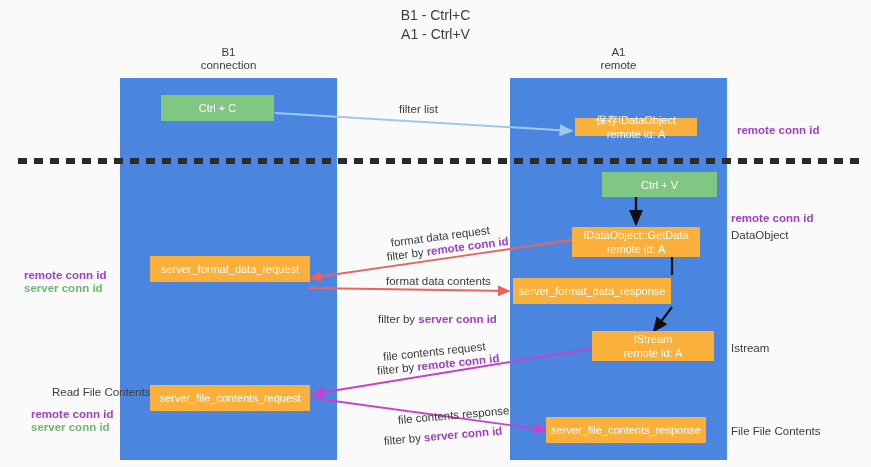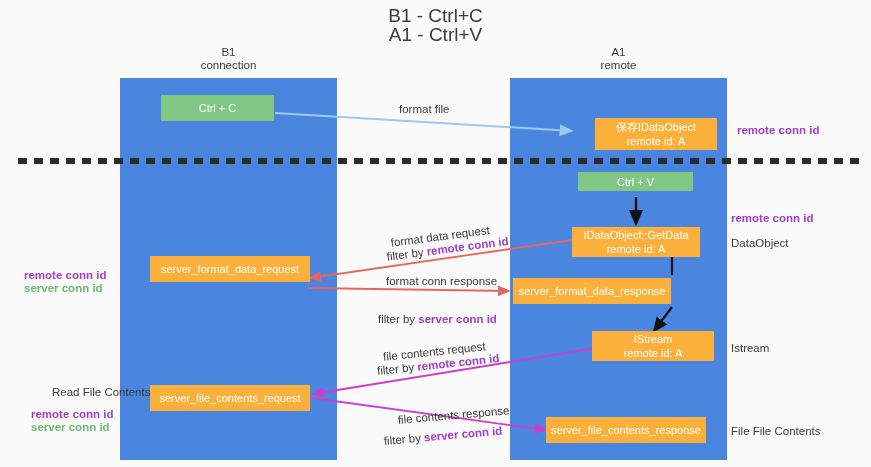--- a/index.html
+++ b/index.html
@@ -12,21 +12,21 @@
   #stage{position:relative;width:871px;height:467px;overflow:hidden;background:#fafafa;}
 
   
   .lane{position:absolute;background:#4a86e0;}
   #lane-b1{left:120px;top:78px;width:217px;height:382px;}
   #lane-a1{left:510px;top:78px;width:217px;height:382px;}
 
   
   .title{
     position:absolute;left:0;top:6px;width:871px;
-    text-align:center;font-size:19px;color:#3c3c3c;line-height:19px;
+    text-align:center;font-size:14px;color:#3c3c3c;line-height:19px;
     white-space:pre-line;
   }
   .lane-head{
     position:absolute;text-align:center;font-size:11.5px;color:#3c3c3c;
     line-height:13px;white-space:pre-line;
   }
   #head-b1{left:120px;top:46px;width:217px;}
   #head-a1{left:510px;top:46px;width:217px;}
 
   
@@ -102,66 +102,66 @@
 
     <line x1="312" y1="398" x2="546" y2="430" stroke="#cc3fc8" stroke-width="1.8" marker-end="url(#ah-mag)"></line>
   </svg>
 
   <div class="box green" style="left:161px;top:95px;width:113px;height:26px;">Ctrl + C</div>
 
   <div class="box orange" style="left:150px;top:256px;width:160px;height:26px;">server_format_data_request</div>
 
   <div class="box orange" style="left:150px;top:385px;width:160px;height:26px;">server_file_contents_request</div>
 
-  <div class="box orange" style="left:575px;top:118px;width:122px;height:32px;margin-left:20px;">保存IDataObject
+  <div class="box orange" style="left:575px;top:118px;width:122px;height:18px;">保存IDataObject
 remote id: A</div>
 
-  <div class="box green" style="left:578px;top:172px;width:115px;height:19px;">Ctrl + V</div>
+  <div class="box green" style="left:602px;top:172px;width:115px;height:25px;">Ctrl + V</div>
 
   <div class="box orange" style="left:572px;top:227px;width:128px;height:30px;">IDataObject::GetData
 remote id: A</div>
 
   <div class="box orange" style="left:513px;top:278px;width:158px;height:26px;text-align:right;">server_format_data_response</div>
 
   <div class="box orange" style="left:592px;top:331px;width:122px;height:30px;">IStream
 remote id: A</div>
 
   <div class="box orange" style="left:546px;top:417px;width:160px;height:26px;">server_file_contents_response</div>
 
-  <div class="lbl dark" style="left:399px;top:102px;">format file</div>
+  <div class="lbl dark" style="left:399px;top:102px;">filter list</div>
 
   <div class="lbl rot-a" style="left:388px;top:222px;">
     <span>format data request</span>
   </div>
   <div class="lbl rot-a" style="left:384px;top:236px;">
     <span>filter by </span><span class="p">remote conn id</span>
   </div>
 
-  <div class="lbl dark" style="left:386px;top:274px;">format conn response</div>
+  <div class="lbl dark" style="left:386px;top:274px;">format data contents</div>
   <div class="lbl" style="left:378px;top:298px;">
     <span>filter by </span><span class="p">server conn id</span>
   </div>
 
   <div class="lbl rot-c" style="left:381px;top:336px;">
     <span>file contents request</span>
   </div>
   <div class="lbl rot-c" style="left:375px;top:350px;">
     <span>filter by </span><span class="p">remote conn id</span>
   </div>
 
   <div class="lbl rot-d" style="left:396px;top:399px;">
     <span>file contents response</span>
   </div>
   <div class="lbl rot-d" style="left:382px;top:420px;">
     <span>filter by </span><span class="p">server conn id</span>
   </div>
 
   <div class="lbl purple" style="left:737px;top:123px;">remote conn id</div>
   <div class="lbl purple" style="left:731px;top:211px;">remote conn id</div>
-  <div class="lbl dark" style="left:731px;top:236px;">DataObject</div>
+  <div class="lbl dark" style="left:731px;top:228px;">DataObject</div>
   <div class="lbl dark" style="left:731px;top:341px;">Istream</div>
   <div class="lbl dark" style="left:731px;top:424px;">File File Contents</div>
 
   <div class="lbl purple" style="left:24px;top:268px;">remote conn id</div>
   <div class="lbl green" style="left:24px;top:281px;">server conn id</div>
 
   <div class="lbl dark" style="left:28px;top:385px;margin-left:24px;">Read File Contents</div>
   <div class="lbl purple" style="left:31px;top:407px;">remote conn id</div>
   <div class="lbl green" style="left:31px;top:420px;">server conn id</div>
 

